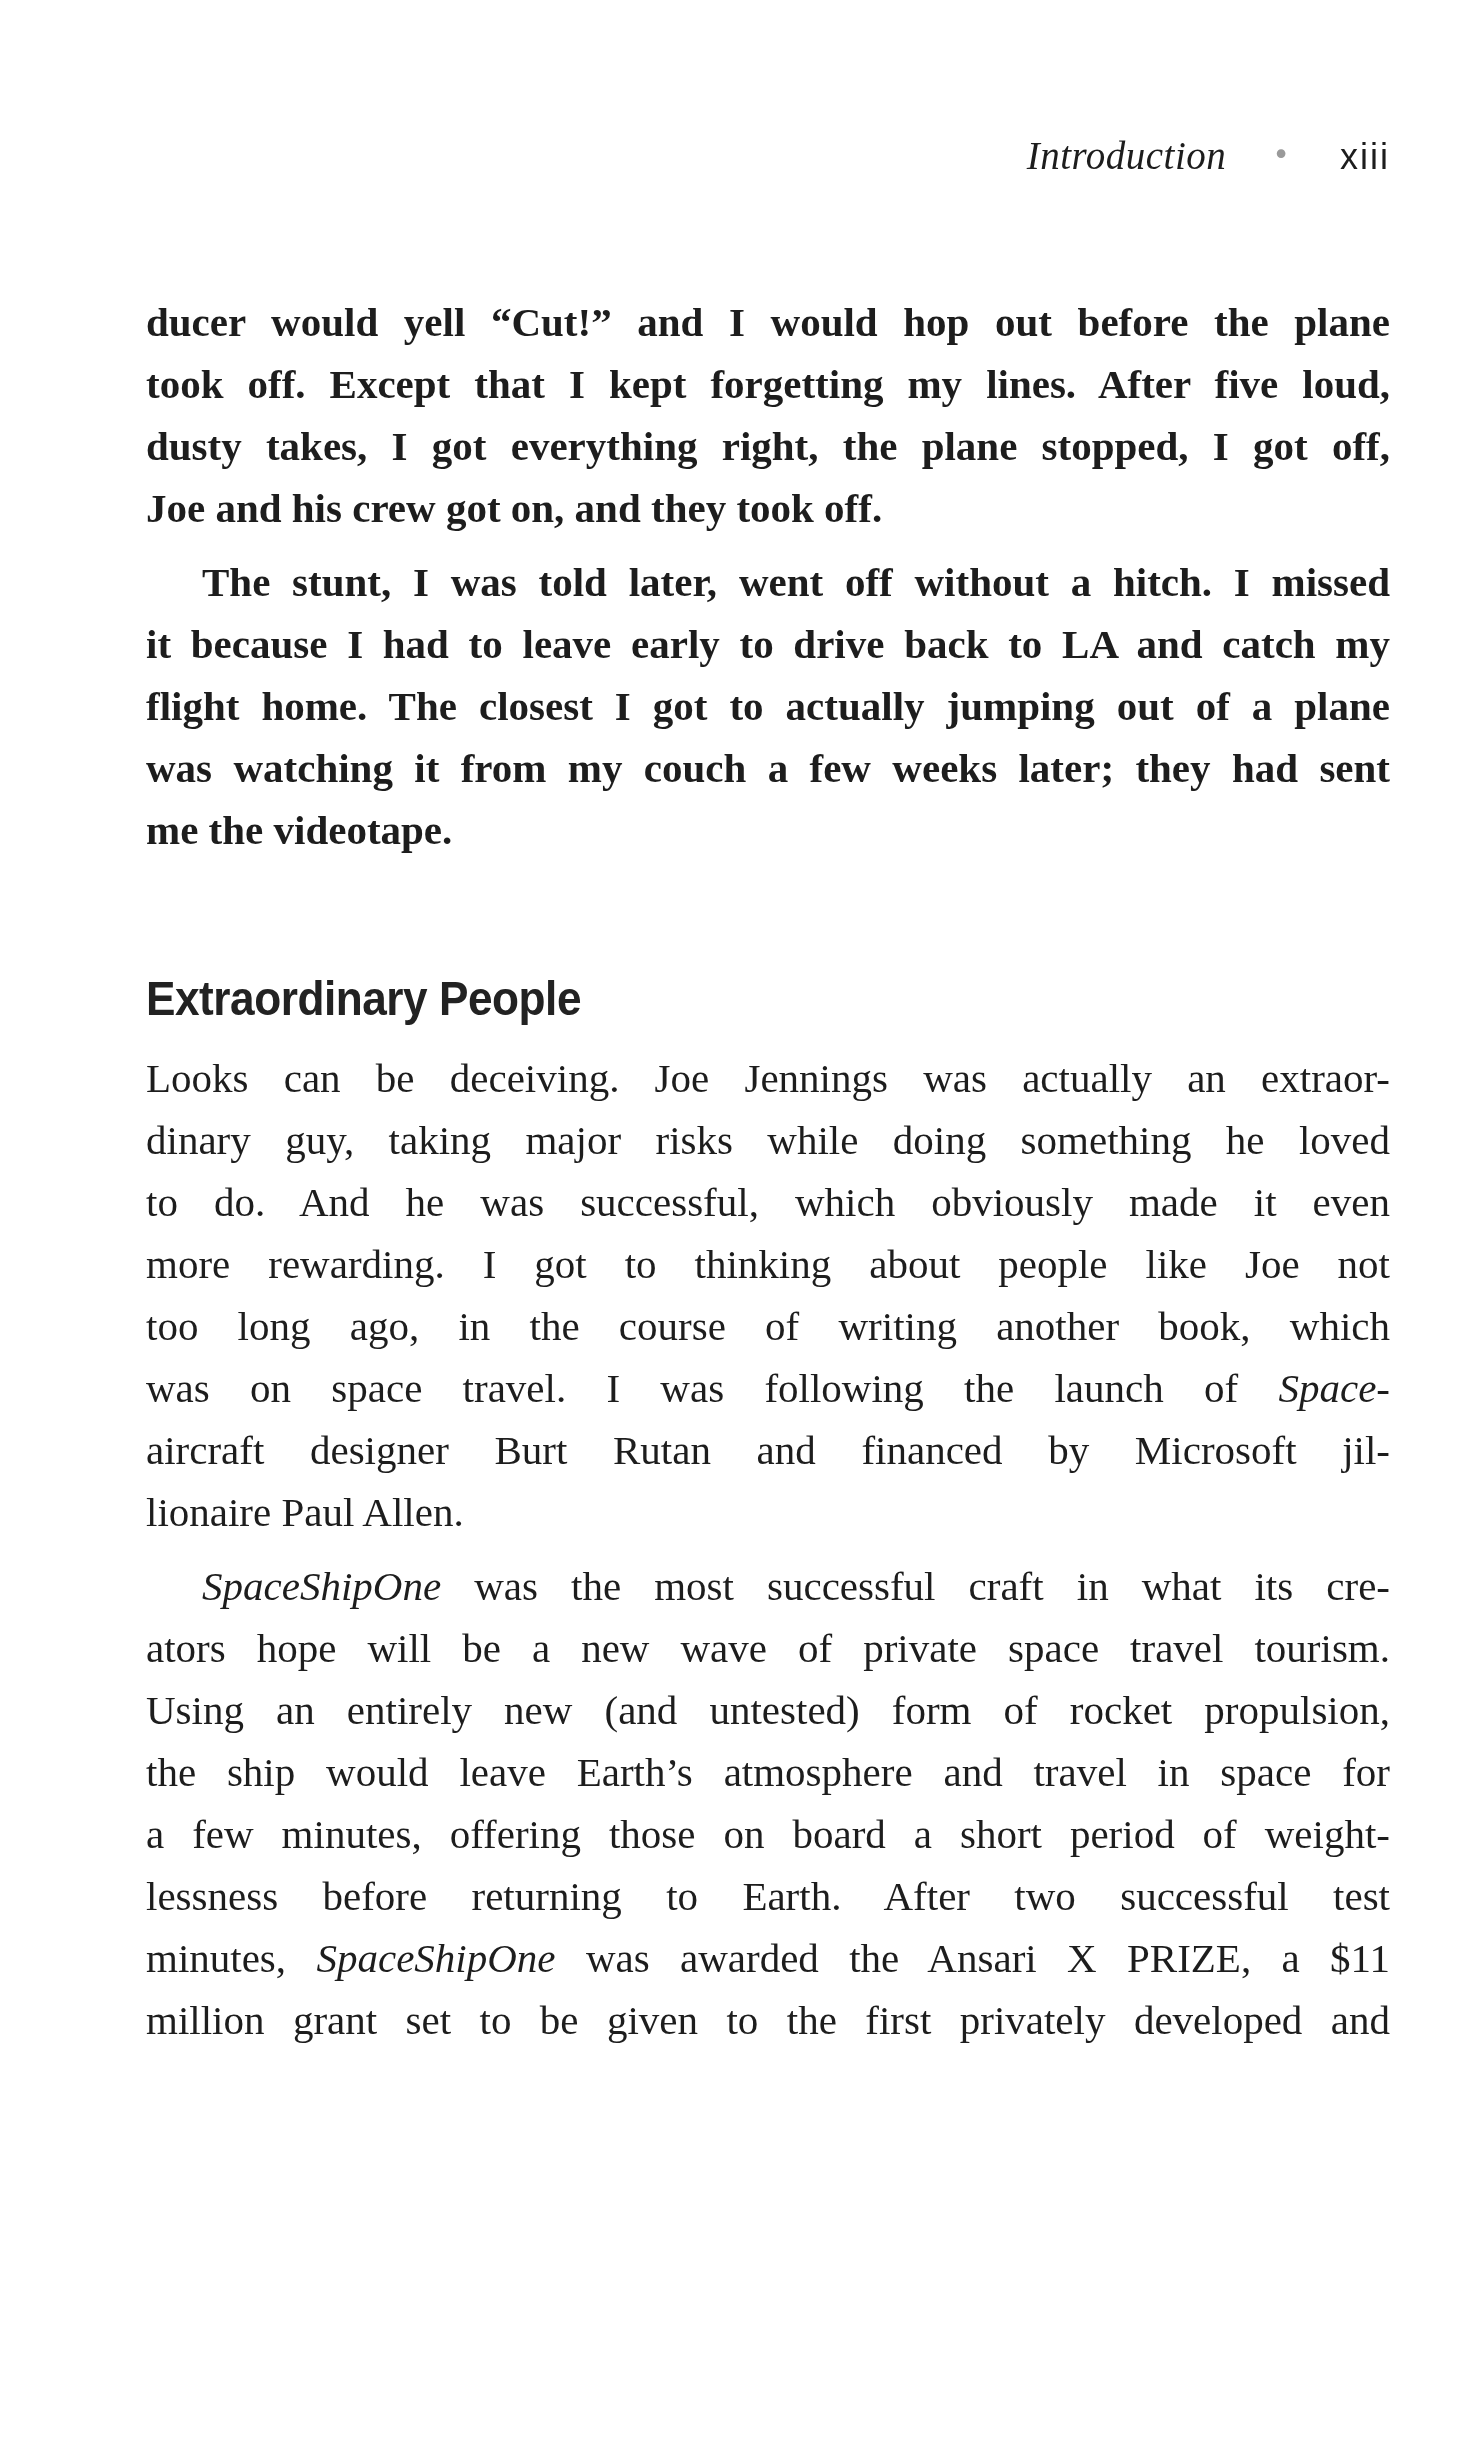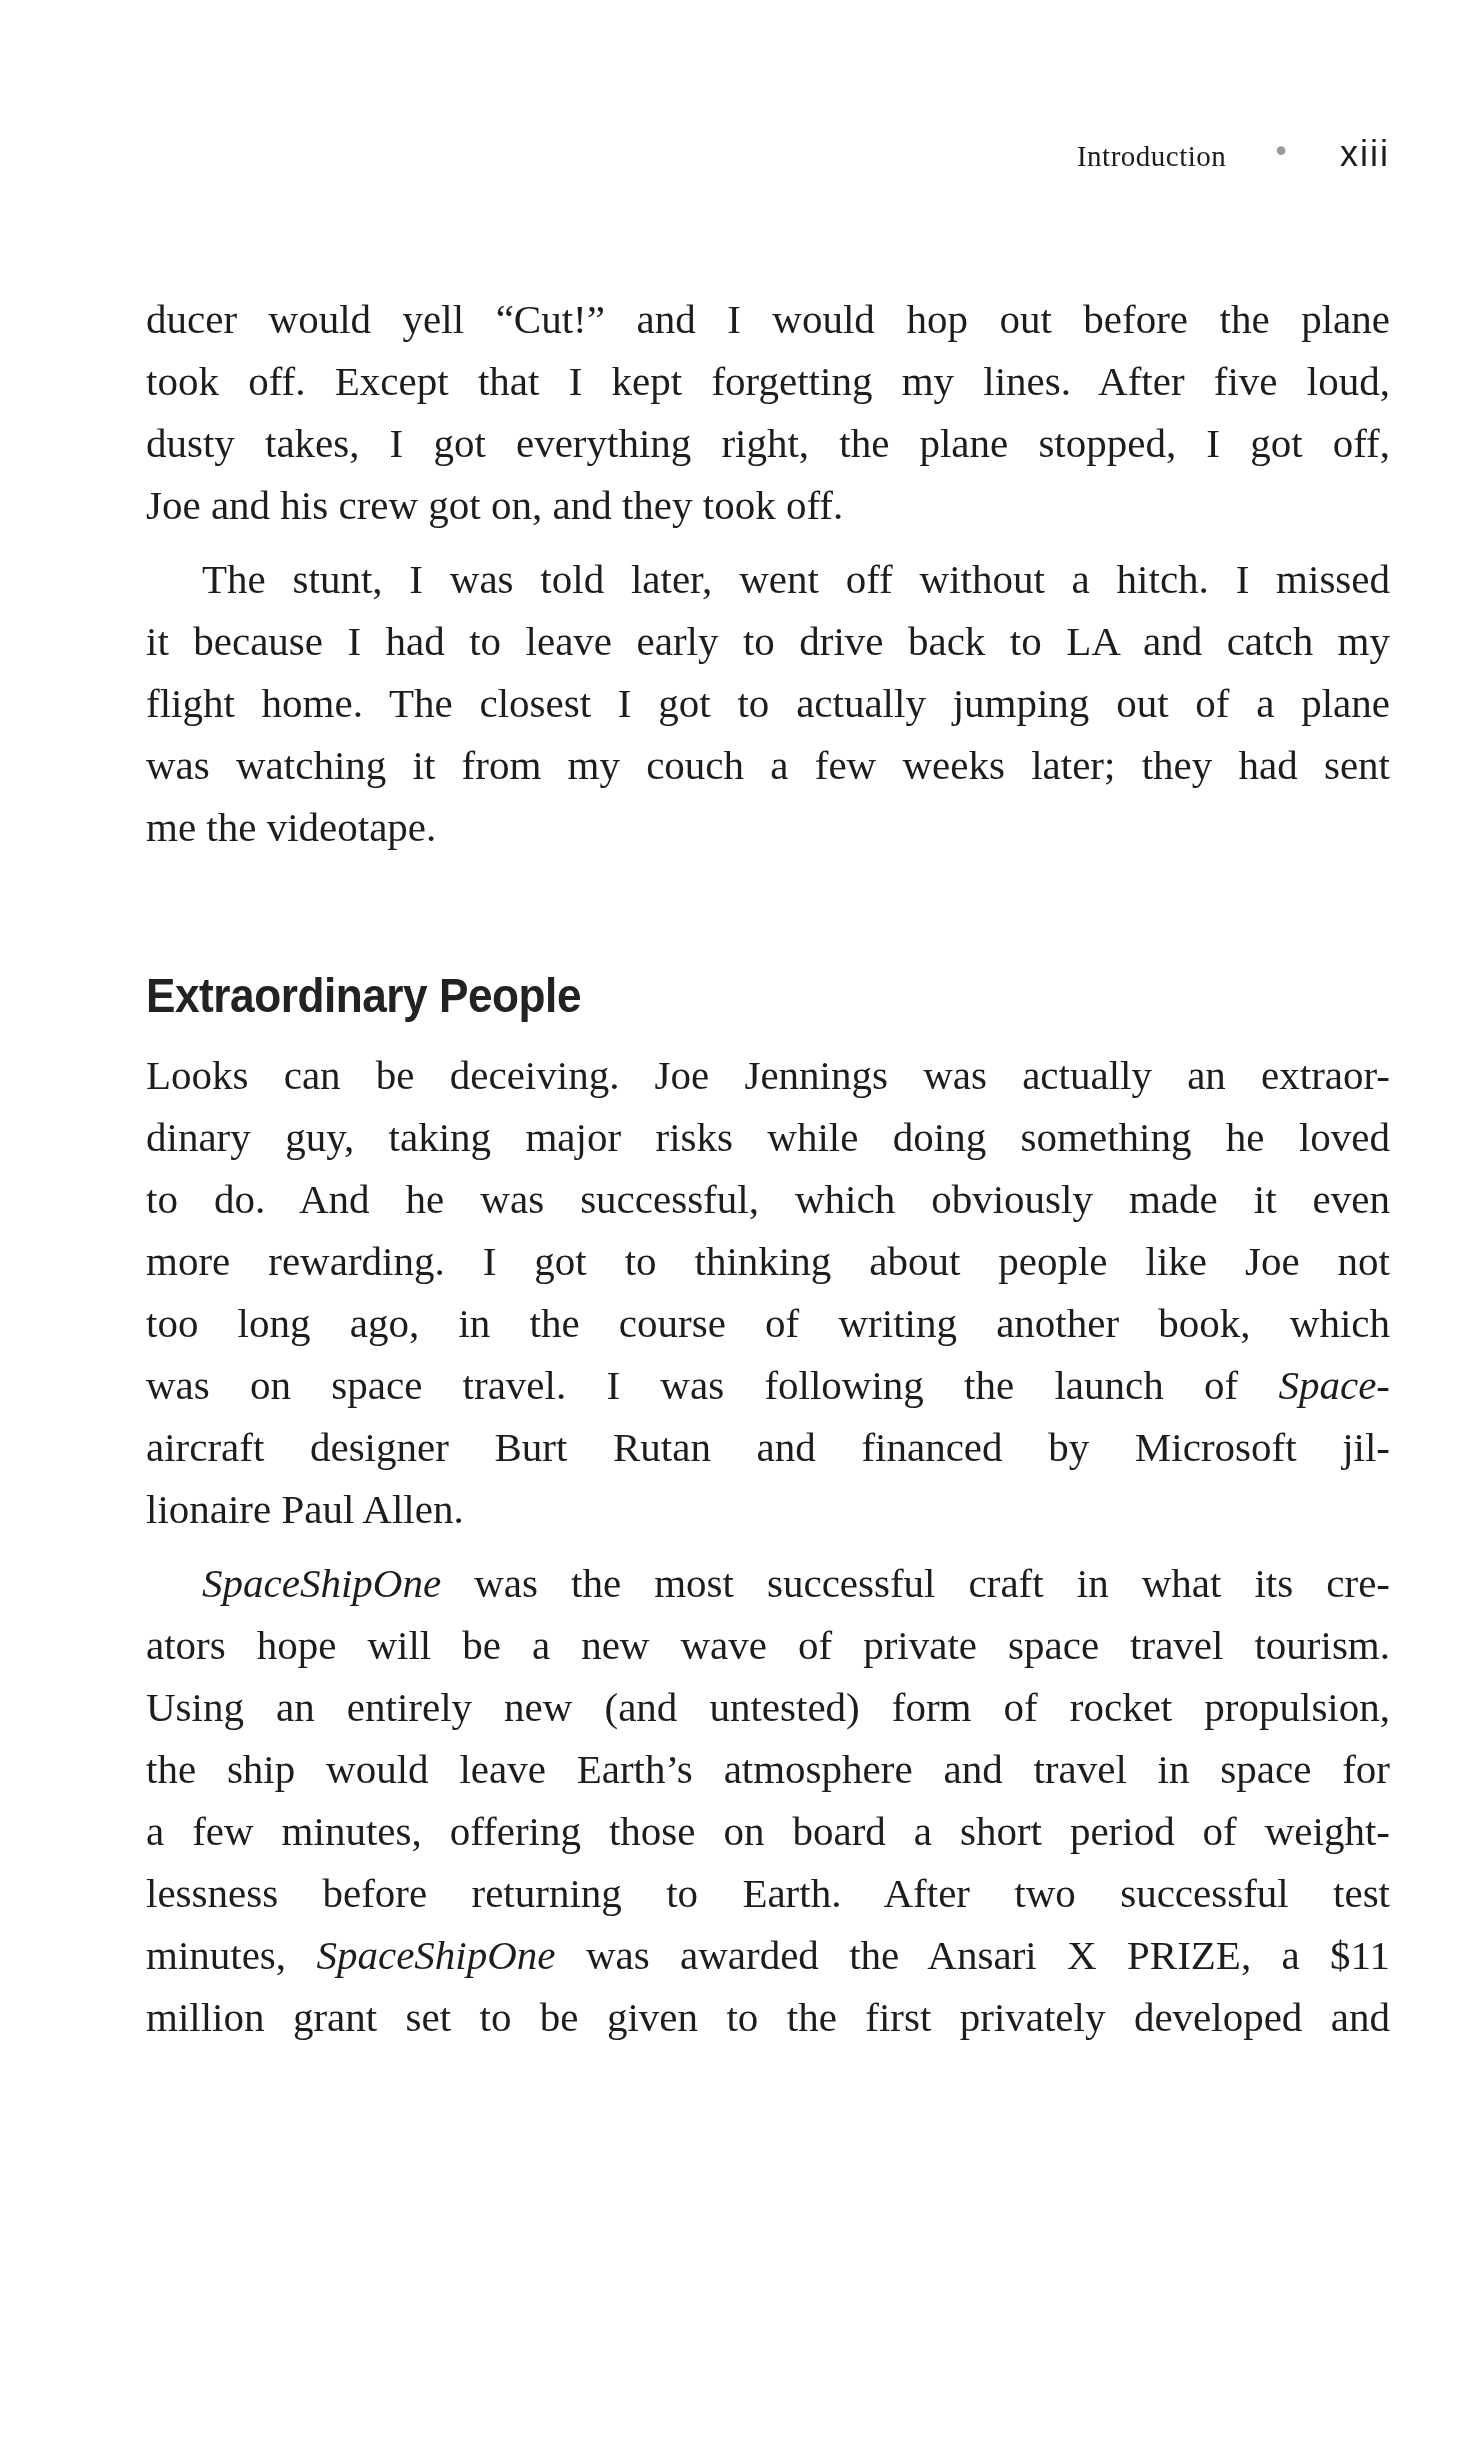--- a/index.html
+++ b/index.html
@@ -25,21 +25,22 @@
   }
   
   .running-header {
     margin-top: 136px;
     display: flex;
     justify-content: flex-end;
     align-items: baseline;
     line-height: 1;
   }
   .rh-title {
-    font-size: 29px;
+    font-style: italic;
+    font-size: 39px;
     letter-spacing: 0.5px;
   }
   .rh-bullet {
     color: #9a9a9a;
     font-size: 30px;
     margin: 0 50px 0 46px;
     position: relative;
     top: -4px;
     font-family: "DejaVu Sans", sans-serif;
   }
@@ -49,20 +50,21 @@
     font-size: 36px;
     letter-spacing: 2px;
   }
   
   .body-text {
     font-size: 41px;
     line-height: 62px;
   }
   .body-text.first-block {
     margin-top: 116px;
+    font-weight: bold;
   }
   .body-text.after-heading {
     margin-top: 14px;
   }
   .para { margin: 0; }
   .tline {
     text-align: justify;
     text-align-last: justify;
     height: 62px;
     overflow: hidden;

